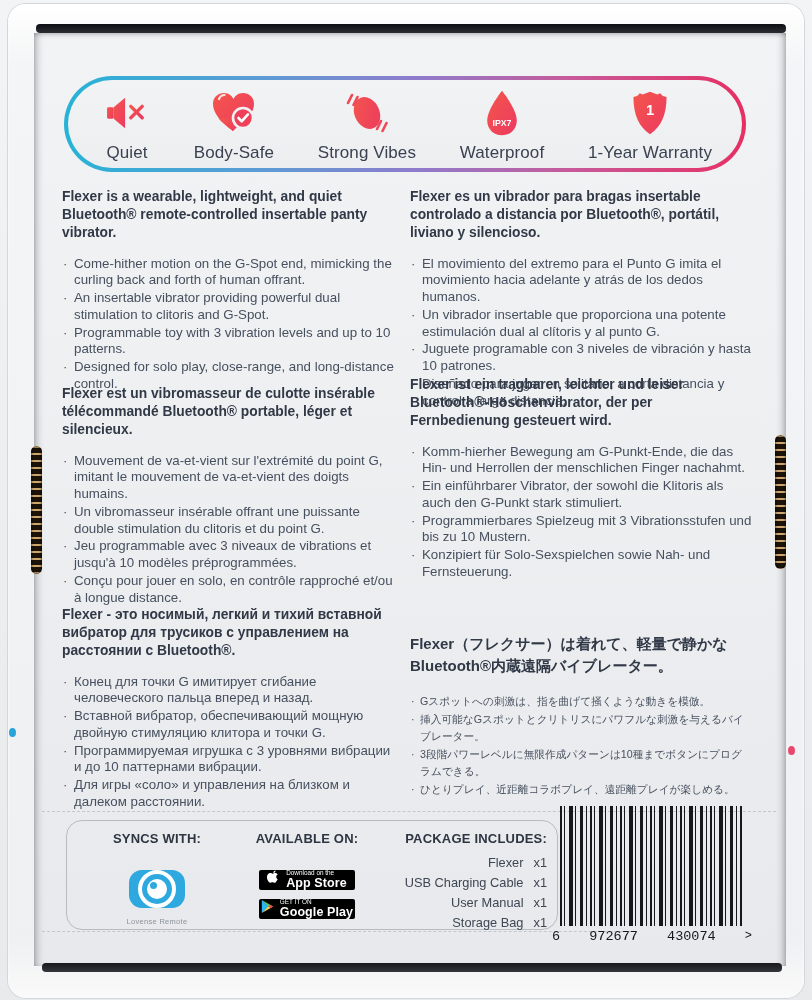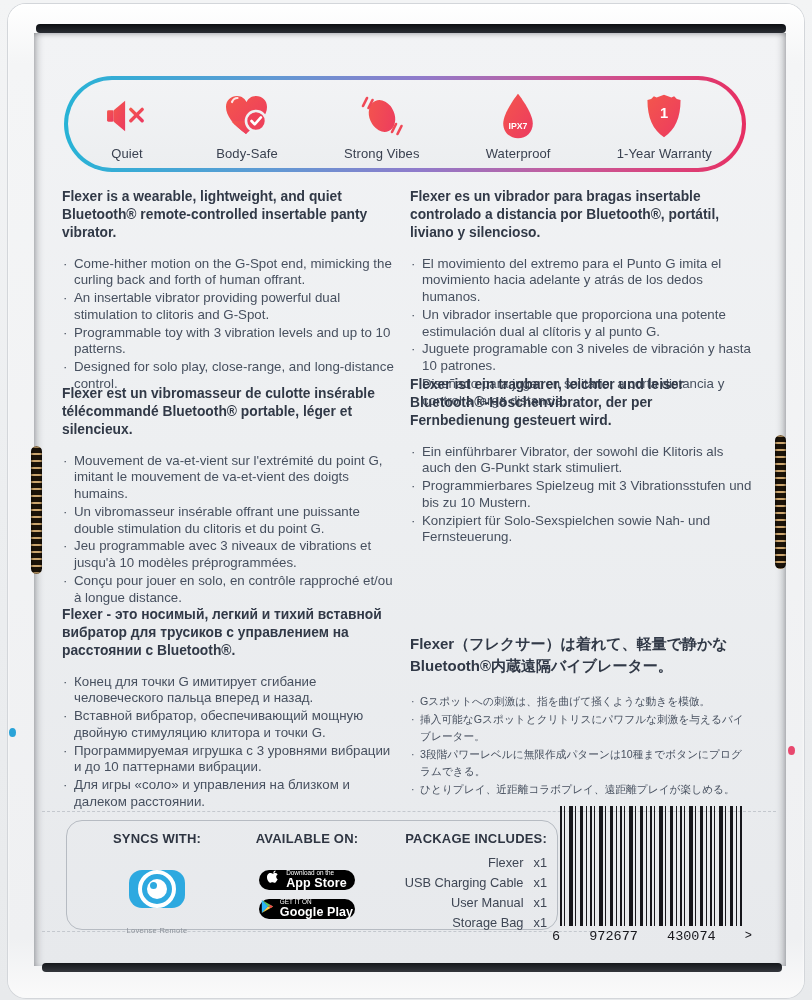--- a/index.html
+++ b/index.html
@@ -30,21 +30,21 @@
 
   
   .band{position:absolute;left:64px;top:76px;width:682px;height:96px;border-radius:50px;
     background:linear-gradient(90deg,#27b3d6 0%,#5f9ad4 30%,#8f7bcb 52%,#c75a9a 74%,#e72f62 100%);
     padding:0;box-sizing:border-box;}
   .band-inner{position:absolute;left:4px;top:4px;right:4px;bottom:4px;border-radius:46px;
     background:linear-gradient(180deg,#f2f3f5,#eceef0);
     display:flex;align-items:center;justify-content:space-between;padding:0 30px 0 36px;box-sizing:border-box;}
   .feature{display:flex;flex-direction:column;align-items:center;}
   .feature .ic{height:56px;display:flex;align-items:center;justify-content:center;}
-  .feature .lbl{font-size:13px;color:#3a4150;margin-top:2px;letter-spacing:.1px;}
+  .feature .lbl{font-size:17px;color:#3a4150;margin-top:2px;letter-spacing:.1px;}
 
   
   .tblock{position:absolute;color:#47505f;}
   .tblock h3{margin:0 0 13px 0;font-size:13.8px;line-height:1.32;font-weight:700;color:#313947;}
   .tblock ul{margin:0;padding:0;list-style:none;font-size:13.3px;line-height:1.26;}
   .tblock li{position:relative;padding-left:12px;margin:0 0 1px 0;}
   .tblock li::before{content:"·";position:absolute;left:1px;top:0;}
   .blk-en{left:62px;top:188px;width:332px;}
   .blk-es{left:410px;top:188px;width:342px;}
   .blk-fr{left:62px;top:385px;width:332px;}
@@ -62,23 +62,23 @@
   
   .infobox{position:absolute;left:66px;top:820px;width:492px;height:110px;box-sizing:border-box;
     border:1.5px solid #b6bbc2;border-radius:16px;display:flex;padding:10px 10px 6px 14px;}
   .fcol{display:flex;flex-direction:column;align-items:center;}
   .fcol-h{font-size:13px;font-weight:700;color:#2e3542;letter-spacing:.2px;margin-bottom:22px;}
   .col-sync{width:152px;}
   .app-icon{width:56px;height:56px;border-radius:13px;background:#2da9e0;display:flex;align-items:center;justify-content:center;margin-top:2px;}
   .app-ring{width:38px;height:38px;border:4px solid #fff;border-radius:50%;box-sizing:border-box;display:flex;align-items:center;justify-content:center;}
   .app-eye{position:relative;width:20px;height:20px;background:#fff;border-radius:50%;}
   .app-eye::after{content:"";position:absolute;left:3px;top:3px;width:7px;height:7px;background:#2da9e0;border-radius:50%;}
-  .app-cap{font-size:7.5px;color:#8d939b;margin-top:18px;letter-spacing:.3px;}
+  .app-cap{font-size:7.5px;color:#8d939b;margin-top:9px;letter-spacing:.3px;}
   .col-avail{width:148px;}
-  .store-badge{width:96px;height:28px;background:#000;border-radius:12px;color:#fff;
+  .store-badge{width:96px;height:28px;background:#000;border-radius:2px;color:#fff;
     display:flex;align-items:center;justify-content:center;gap:6px;margin-top:2px;margin-bottom:7px;}
   .badge-txt{display:flex;flex-direction:column;line-height:1.05;}
   .badge-txt .t1{font-size:6.4px;}
   .badge-txt .t2{font-size:12.5px;font-weight:700;letter-spacing:.1px;}
   .col-pkg{flex:1;align-items:flex-end;padding-left:18px;}
   .col-pkg .fcol-h{margin-bottom:6px;}
   .pkg-row{font-size:12.8px;color:#3e4654;margin:2.5px 0;}
   .pkg-row .qty{margin-left:10px;}
 
   
@@ -227,20 +227,21 @@
       <li>Mouvement de va-et-vient sur l'extrémité du point G, imitant le mouvement de va-et-vient des doigts humains.</li>
       <li>Un vibromasseur insérable offrant une puissante double stimulation du clitoris et du point G.</li>
       <li>Jeu programmable avec 3 niveaux de vibrations et jusqu'à 10 modèles préprogrammées.</li>
       <li>Conçu pour jouer en solo, en contrôle rapproché et/ou à longue distance.</li>
     </ul>
   </div>
 
   <div class="tblock blk-de">
     <h3>Flexer ist ein tragbarer, leichter und leiser Bluetooth®-Höschenvibrator, der per Fernbedienung gesteuert wird.</h3>
     <ul>
+      <li>Komm-hierher Bewegung am G-Punkt-Ende, die das Hin- und Herrollen der menschlichen Finger nachahmt.</li>
       <li>Ein einführbarer Vibrator, der sowohl die Klitoris als auch den G-Punkt stark stimuliert.</li>
       <li>Programmierbares Spielzeug mit 3 Vibrationsstufen und bis zu 10 Mustern.</li>
       <li>Konzipiert für Solo-Sexspielchen sowie Nah- und Fernsteuerung.</li>
     </ul>
   </div>
 
   <div class="tblock blk-ru">
     <h3>Flexer - это носимый, легкий и тихий вставной вибратор для трусиков с управлением на расстоянии с Bluetooth®.</h3>
     <ul>
       <li>Конец для точки G имитирует сгибание человеческого пальца вперед и назад.</li>

